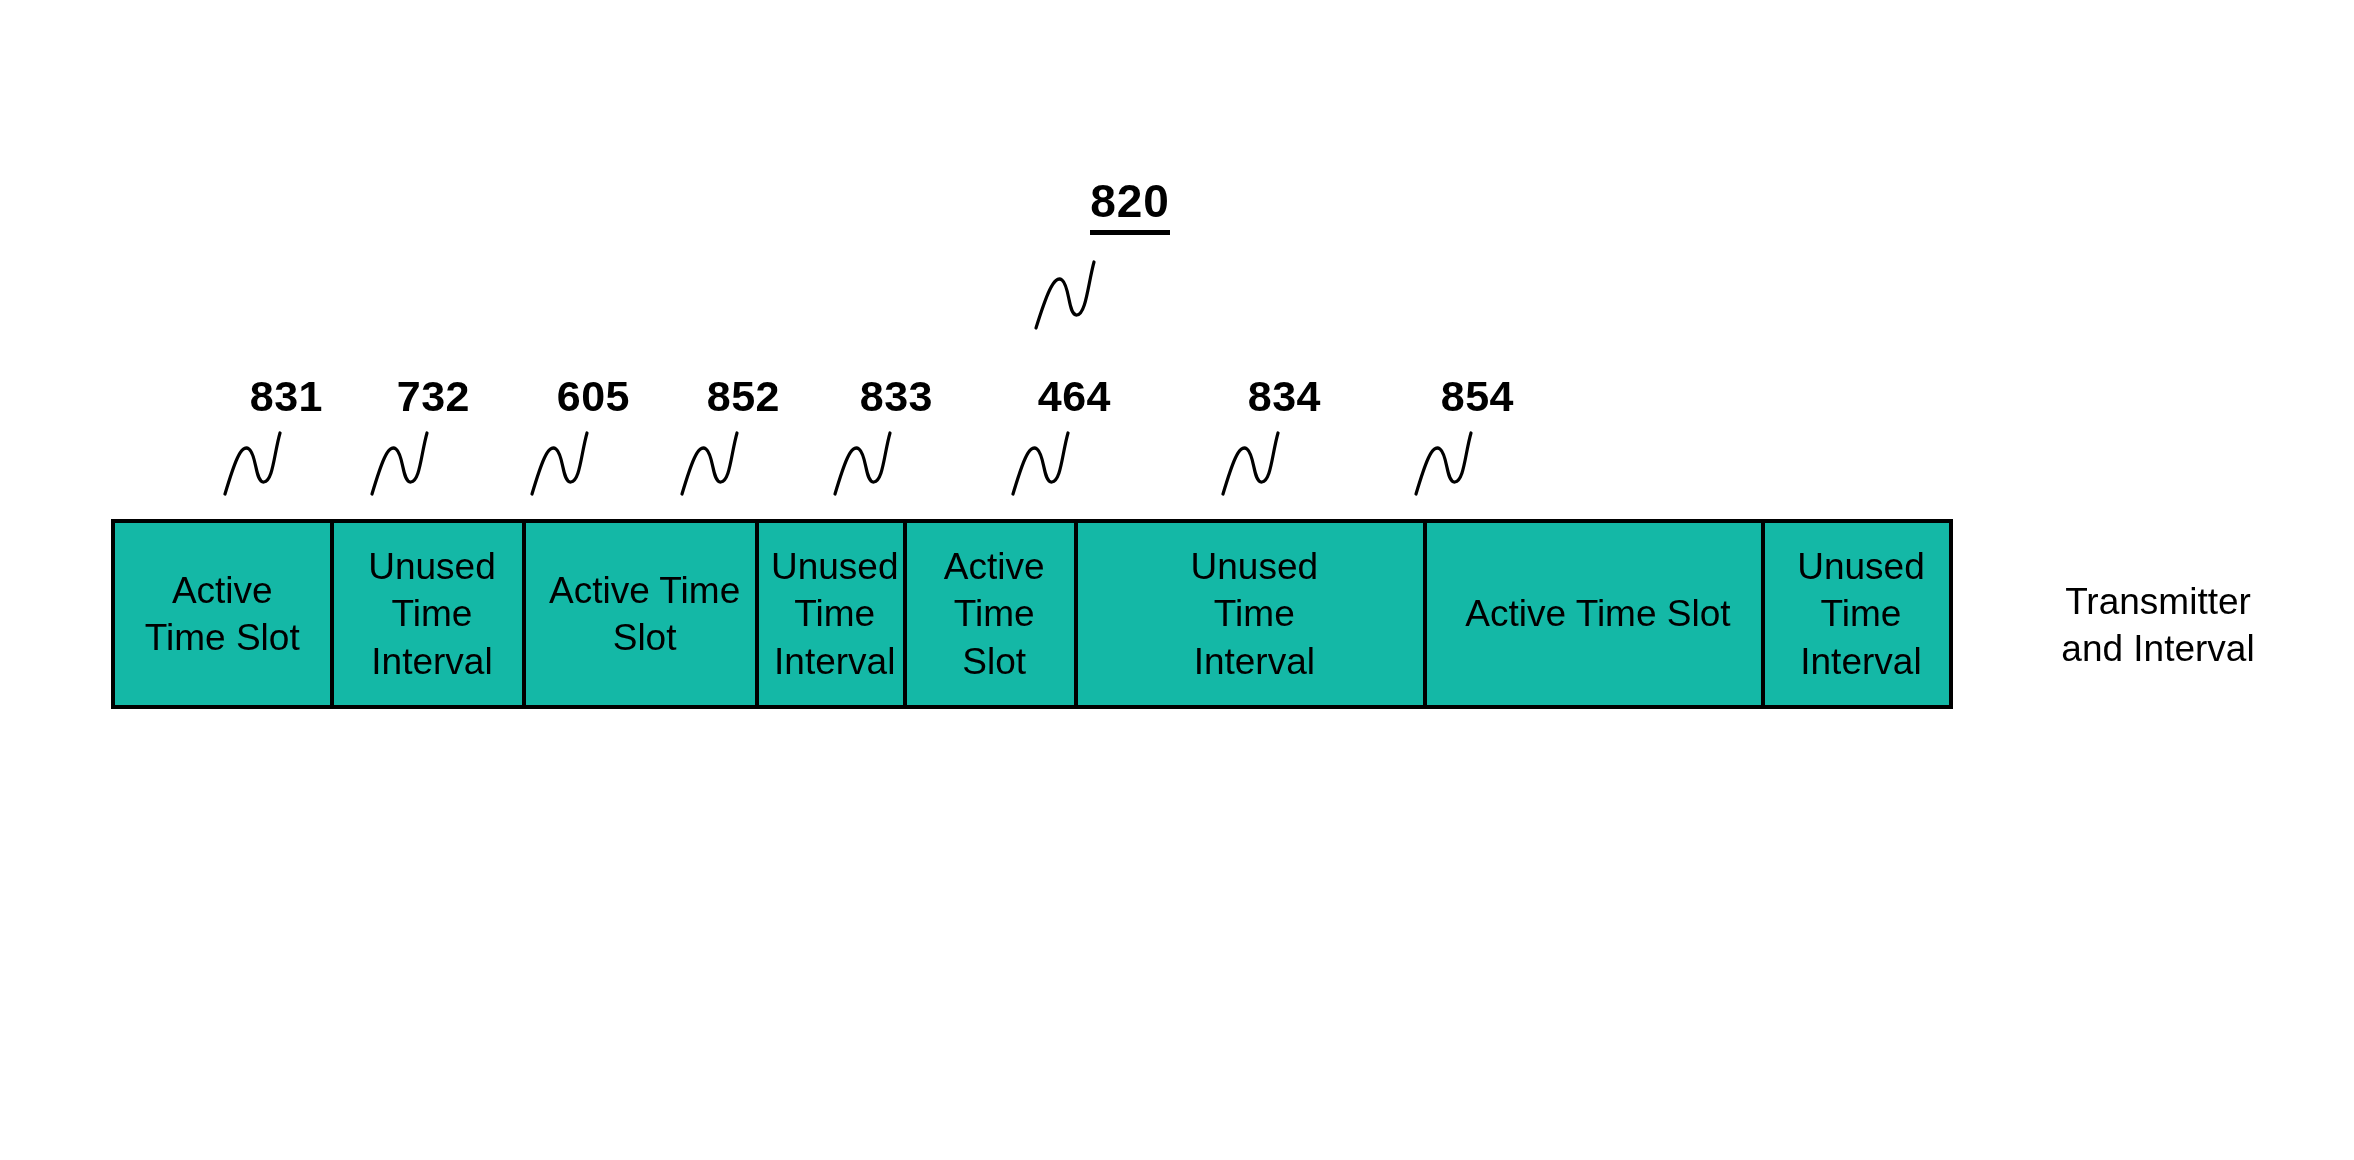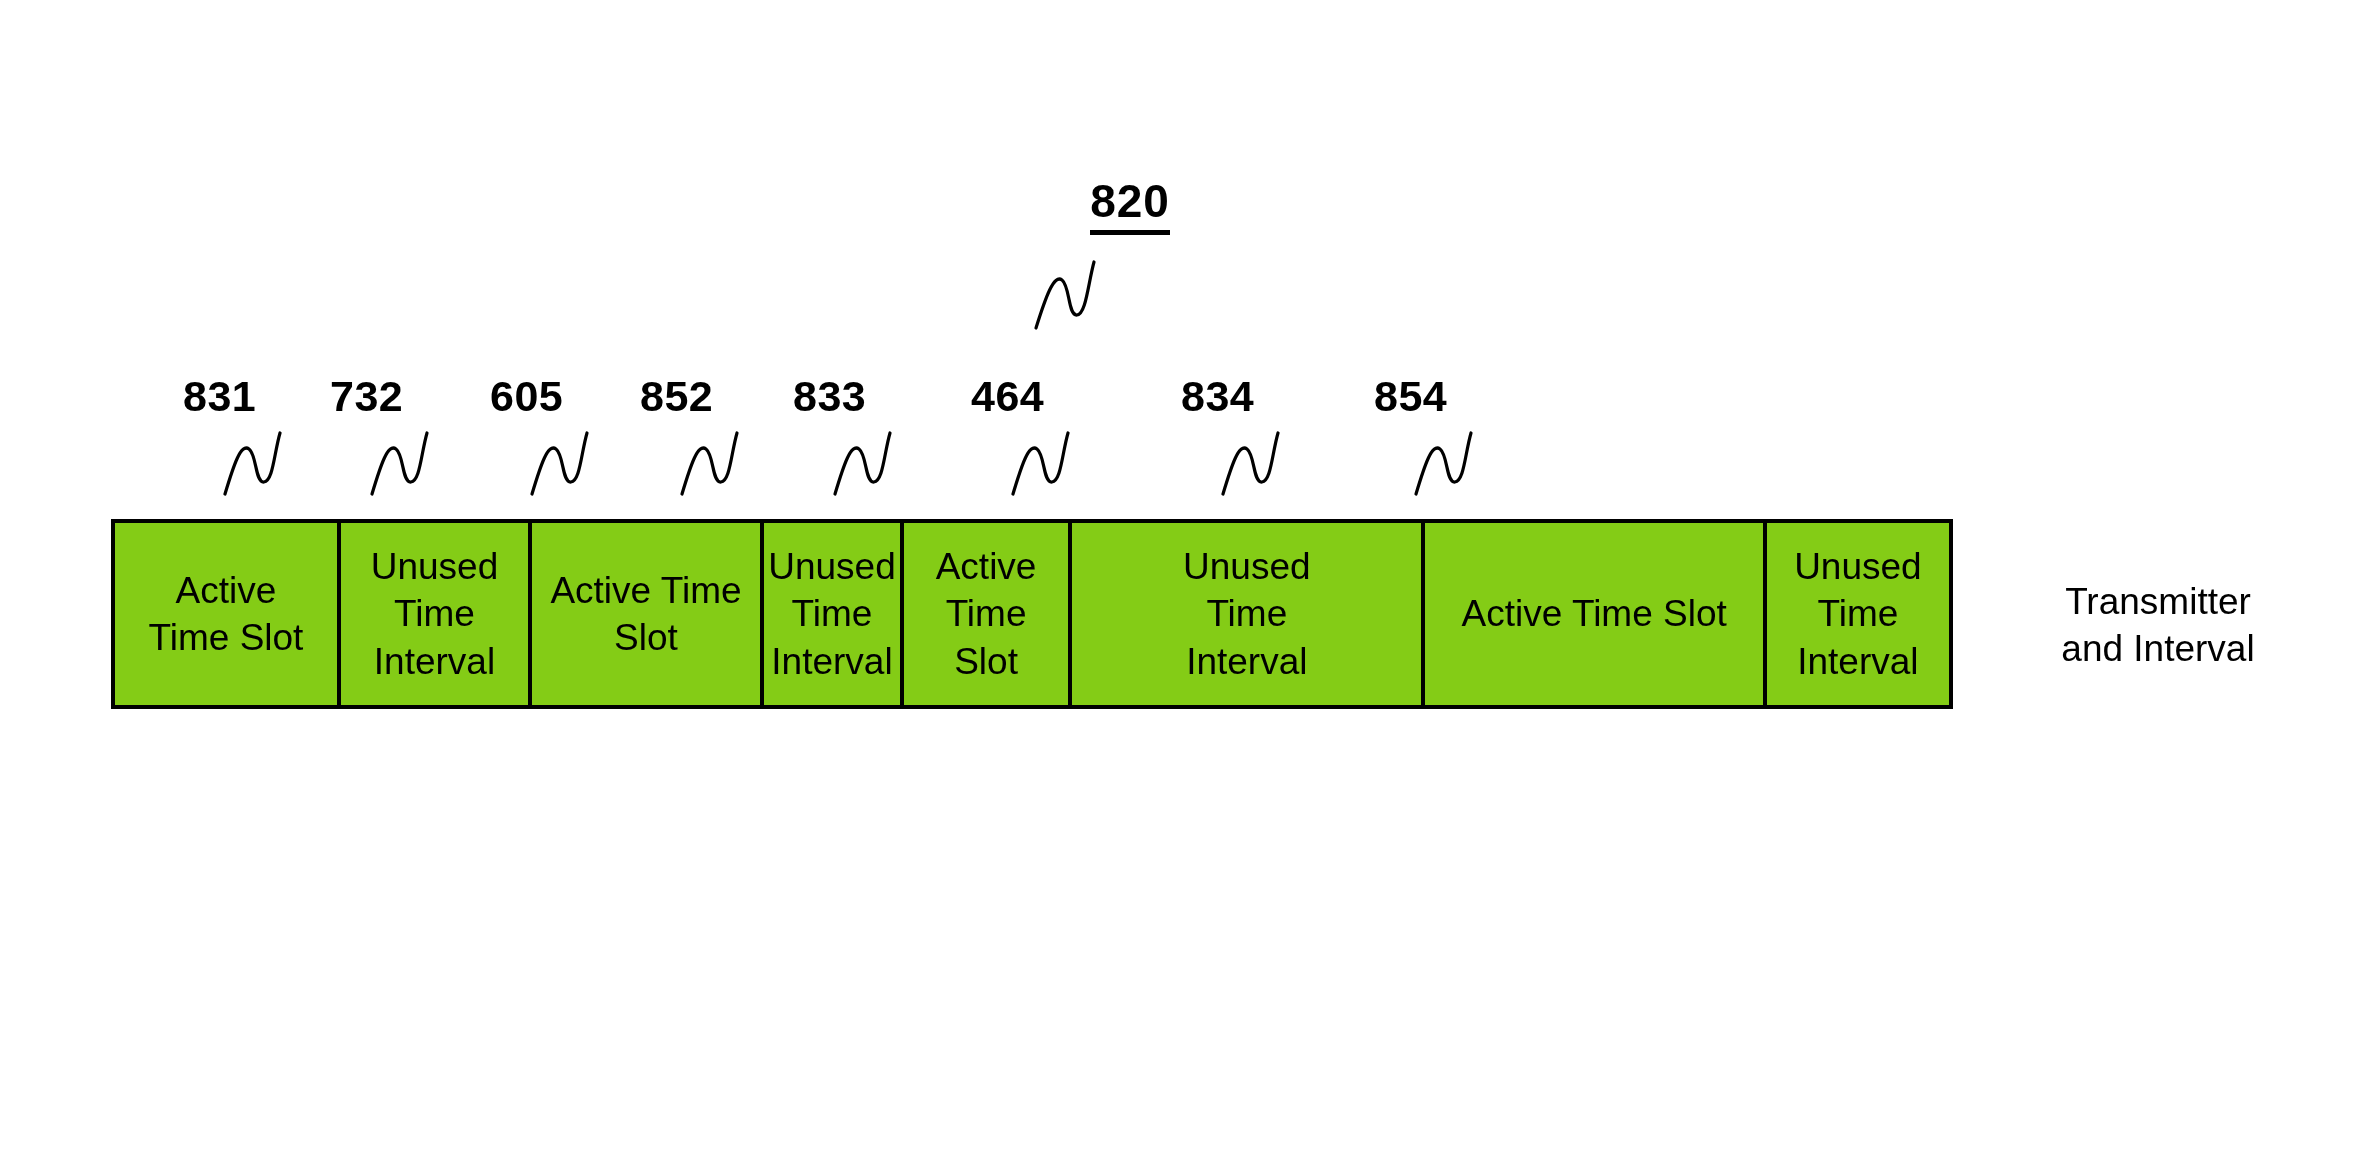--- a/index.html
+++ b/index.html
@@ -33,21 +33,21 @@
     line-height: 1;
   }
   .ref-820 span {
     border-bottom: 5px solid #000;
     padding-bottom: 3px;
   }
 
   
   .callout {
     position: absolute;
-    text-align: left;
+    text-align: right;
     font-size: 43px;
     font-weight: bold;
     line-height: 1;
     letter-spacing: 0.5px;
     white-space: nowrap;
   }
 
   
   .squiggle {
     position: absolute;
@@ -63,21 +63,22 @@
 
   
   .timeline {
     position: absolute;
     left: 111px;
     top: 519px;
     height: 190px;
     box-sizing: border-box;
     border: 4px solid #000000;
     display: flex;
-    background: #84cc16;
+    background: #14b8a6;
+    gap: 8px;
   }
   .cell {
     box-sizing: border-box;
     border-right: 4px solid #000000;
     display: flex;
     align-items: center;
     justify-content: center;
     text-align: center;
     font-size: 37px;
     line-height: 1.28;

